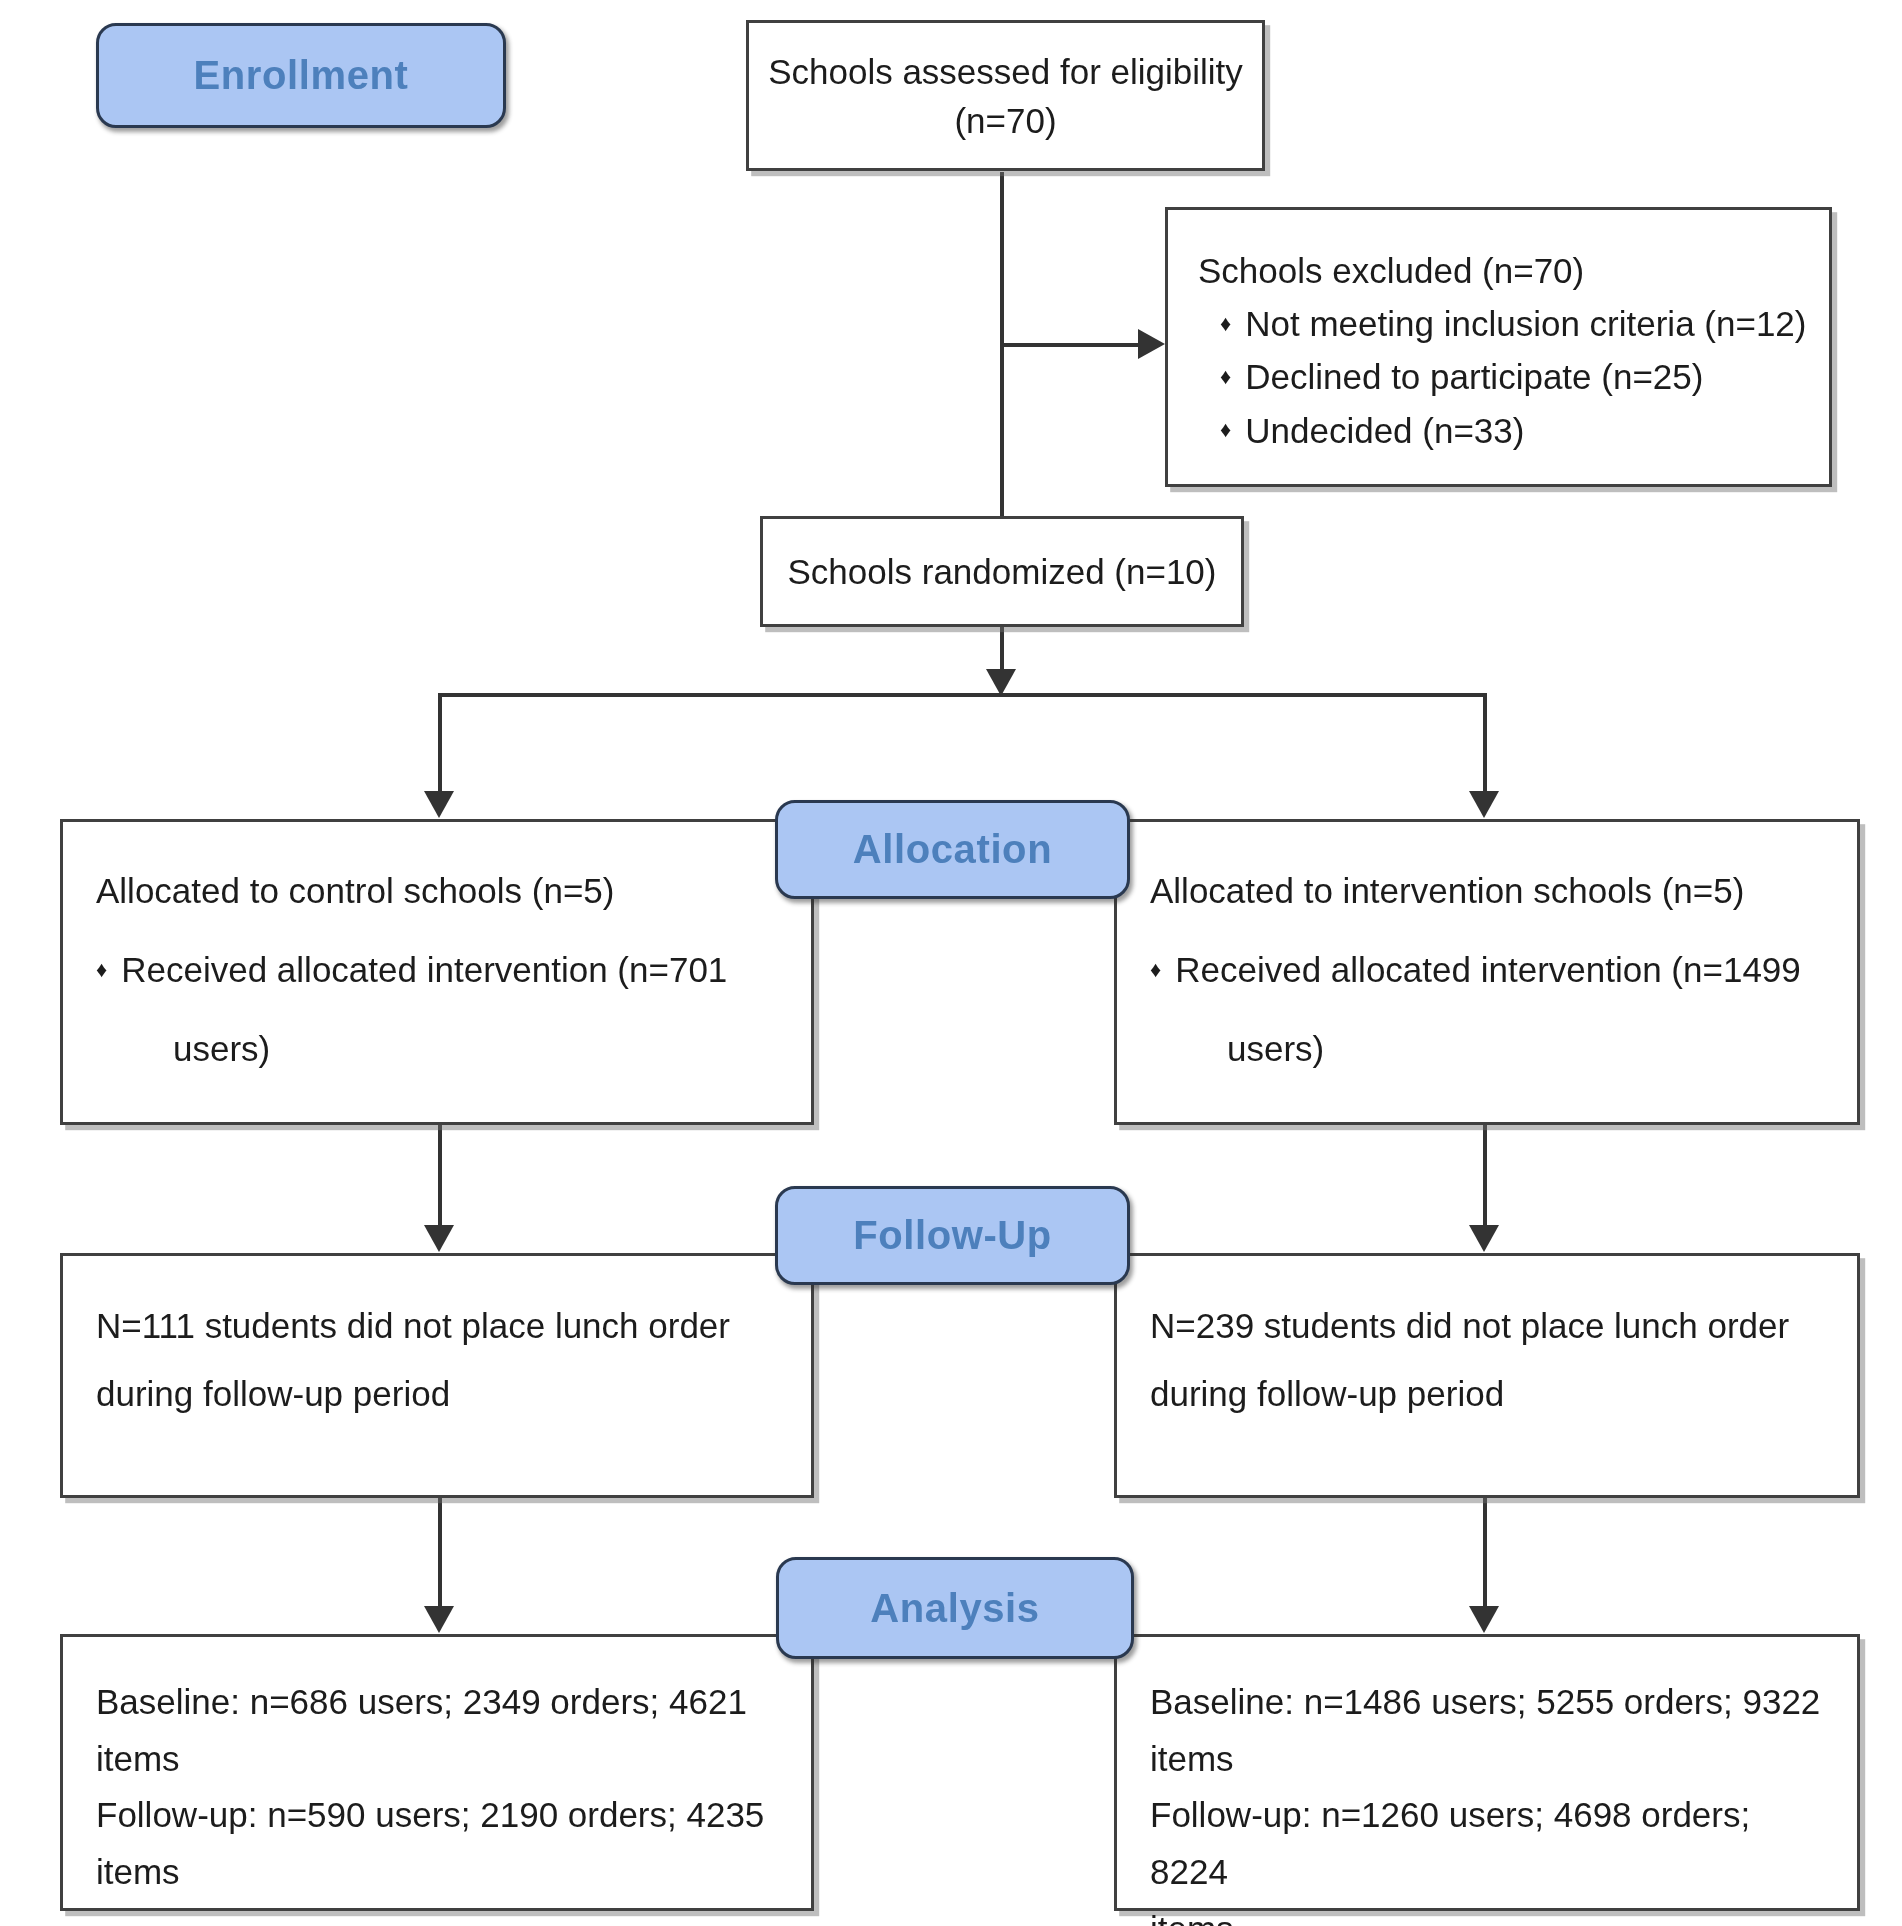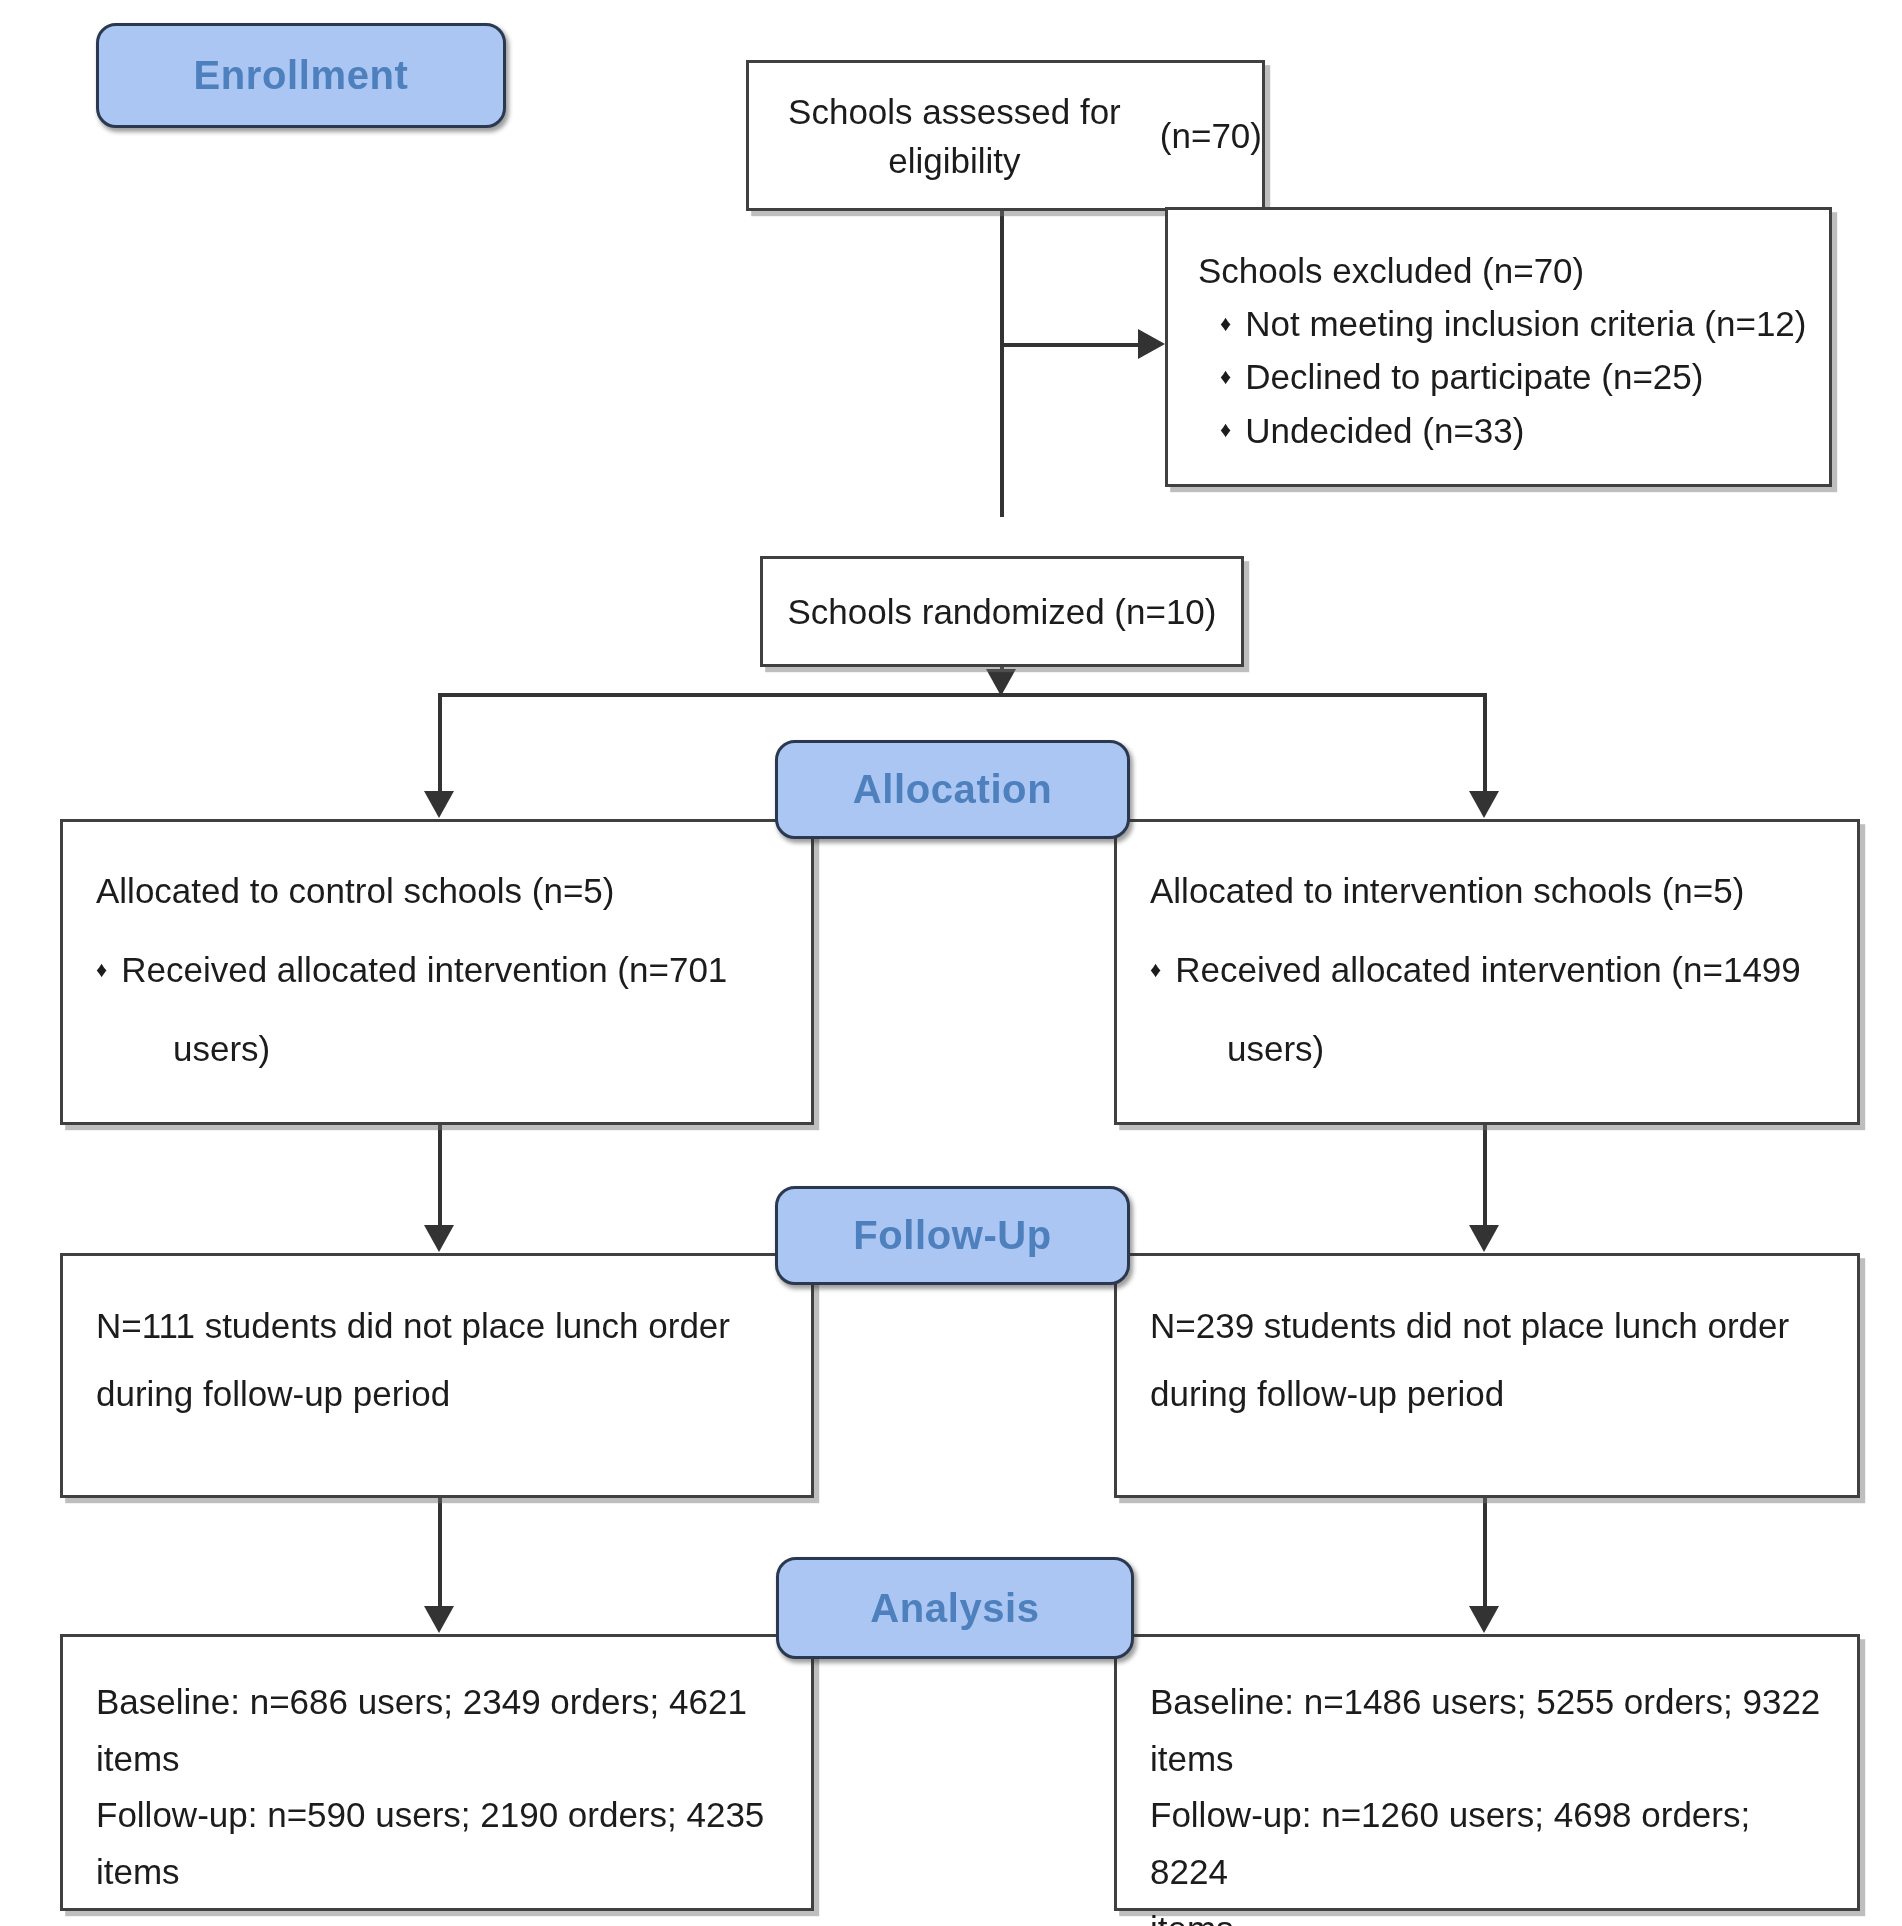--- a/index.html
+++ b/index.html
@@ -21,23 +21,23 @@
   }
   .box{
     position:absolute;
     box-sizing:border-box;
     background:#ffffff;
     border:3.5px solid var(--box-border);
     box-shadow:5.2px 5.2px 0 rgba(110,110,110,0.45);
     z-index:2;
   }
   .box.center{
-    display:flex;flex-direction:row;
+    display:flex;flex-direction:column;
     align-items:center;justify-content:center;
-    text-align:center;line-height:1.4;margin-top:40px;
+    text-align:center;line-height:1.4;
   }
   .pill{
     position:absolute;
     box-sizing:border-box;
     background:var(--stage-fill);
     border:3.5px solid var(--stage-border);
     border-radius:20px;
     display:flex;align-items:center;justify-content:center;
     box-shadow:2.3px 3.5px 4.1px rgba(40,40,40,0.45);
     z-index:3;
@@ -73,21 +73,21 @@
 </style>
 </head>
 <body>
 
 <div class="canvas">
 
   <div class="pill" style="left:96px;top:23px;width:410px;height:105px;">
     <span>Enrollment</span>
   </div>
 
-  <div class="pill" style="left:775px;top:740px;width:355px;height:99px;">
+  <div class="pill" style="left:775px;top:800px;width:355px;height:99px;">
     <span>Allocation</span>
   </div>
 
   <div class="pill" style="left:775px;top:1186px;width:355px;height:99px;">
     <span>Follow-Up</span>
   </div>
 
   <div class="pill" style="left:776px;top:1557px;width:358px;height:102px;">
     <span>Analysis</span>
   </div>

